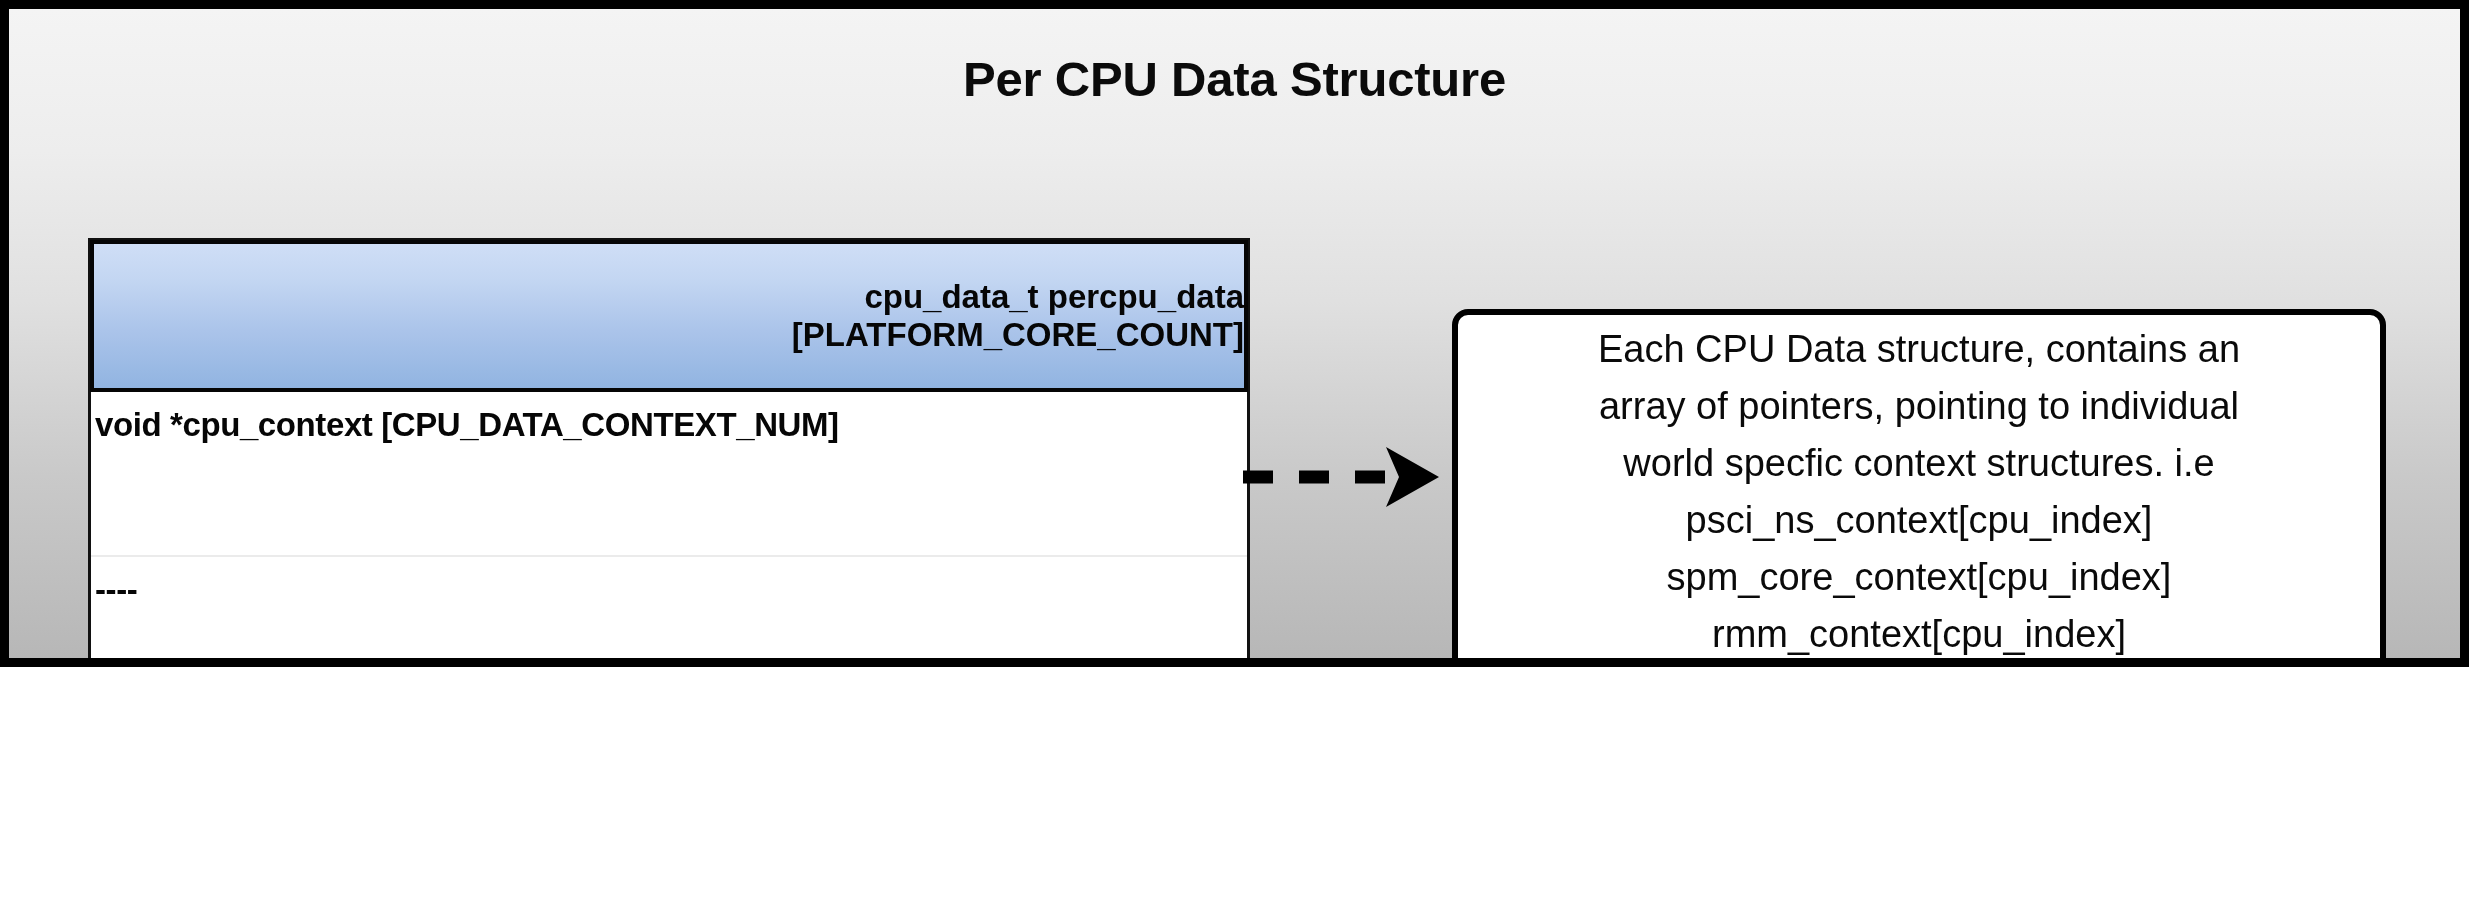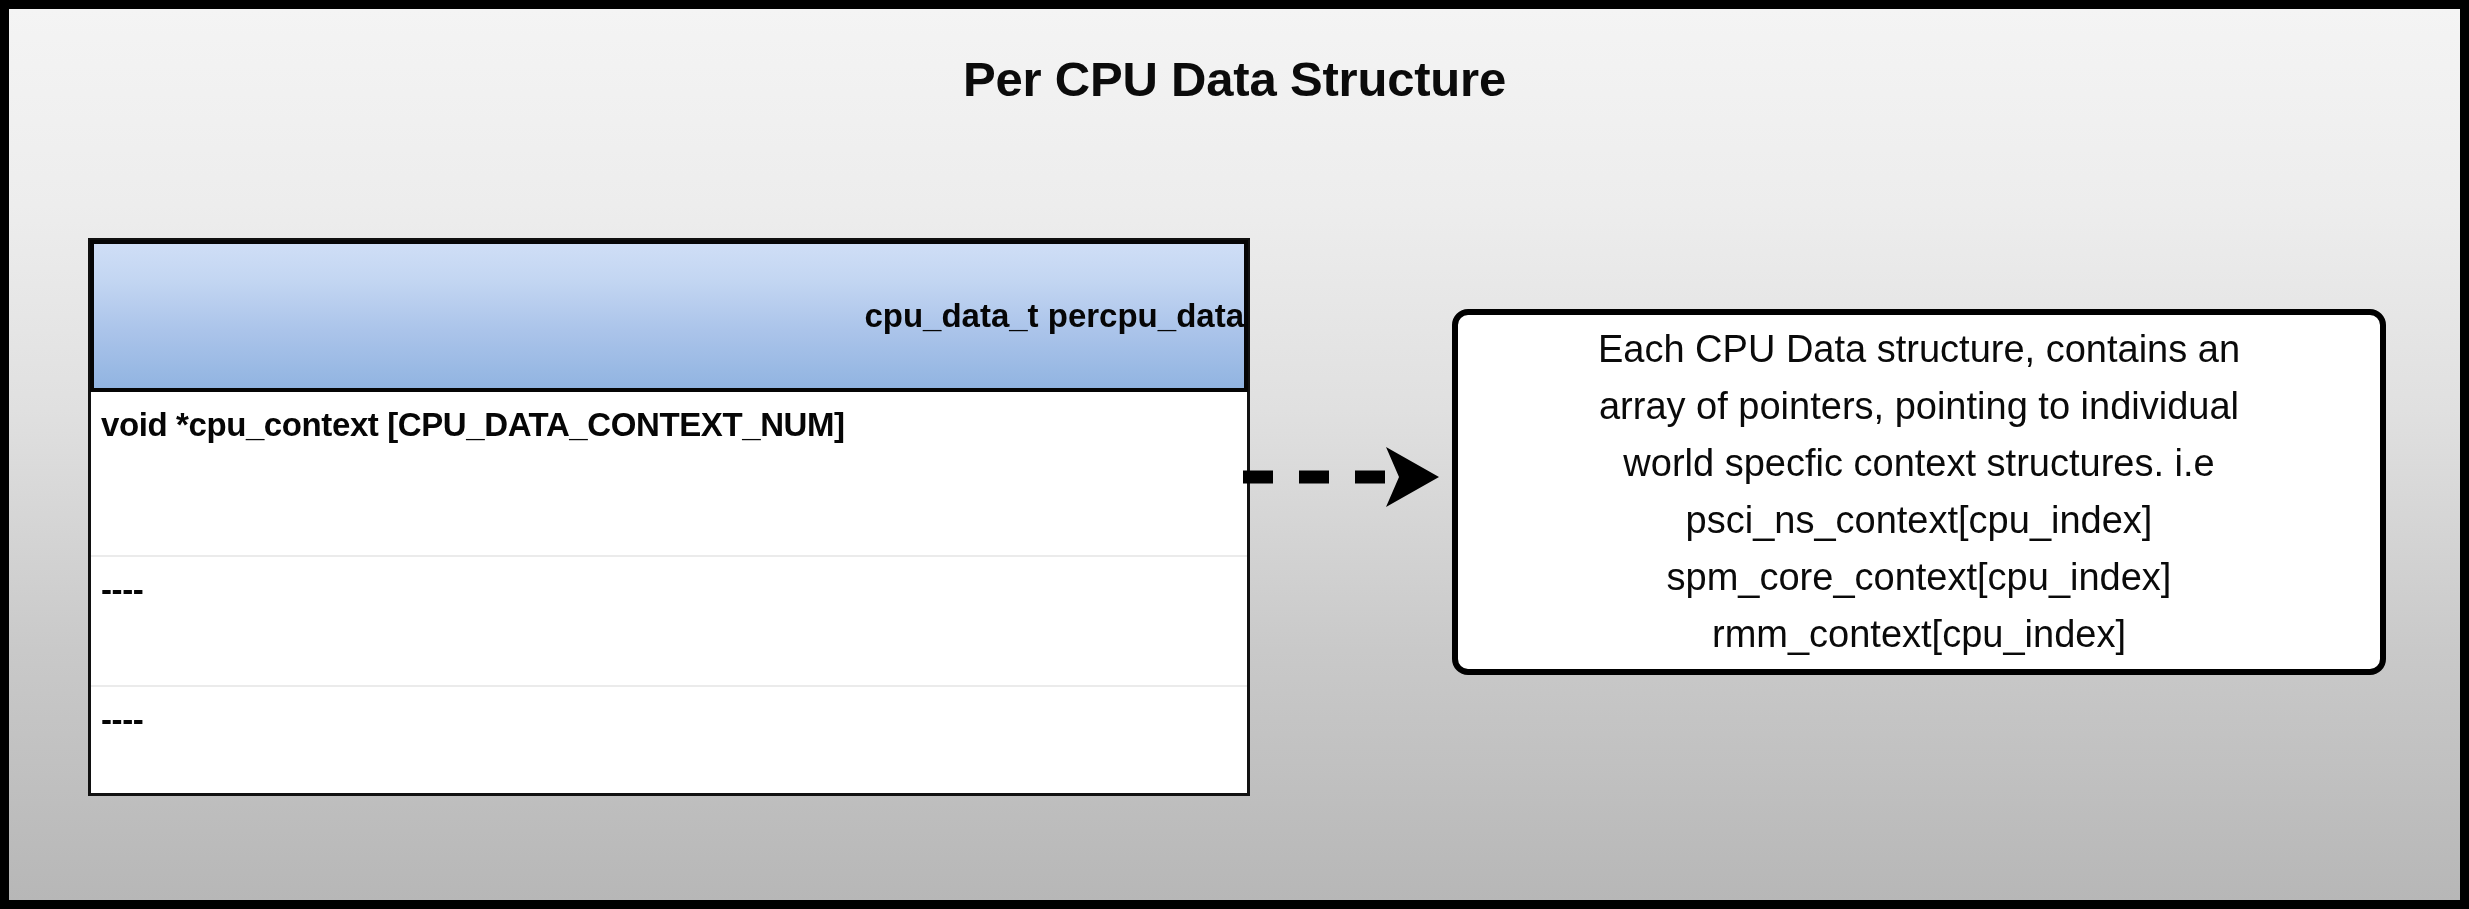--- a/index.html
+++ b/index.html
@@ -7,21 +7,21 @@
     padding: 0;
     background: #ffffff;
   }
   body {
     font-family: "Liberation Sans", sans-serif;
   }
 
   #canvas {
     position: relative;
     width: 2469px;
-    height: 909px;
+    height: 667px;
     box-sizing: border-box;
     border: 9px solid #000000;
     background: linear-gradient(to bottom, #f4f4f4 0%, #ededed 22%, #e0e0e0 45%, #c9c9c9 72%, #b7b7b7 100%);
     overflow: hidden;
   }
 
   
   #diagram-title {
     position: absolute;
     top: 42px;
@@ -61,21 +61,21 @@
   #struct-header .hdr-line {
     font-size: 33px;
     font-weight: bold;
     color: #060606;
     text-align: center;
     white-space: nowrap;
   }
 
   .struct-row {
     box-sizing: border-box;
-    padding: 14px 14px 0 10px;
+    padding: 14px 14px 0 4px;
     background: #ffffff;
     position: relative;
   }
   .struct-row + .struct-row {
     border-top: 2px solid #ebebeb;
   }
   .struct-row .row-text {
     font-size: 33px;
     font-weight: bold;
     color: #060606;
@@ -123,20 +123,21 @@
 <body>
 
 <div id="canvas">
 
   <div id="diagram-title">Per CPU Data Structure</div>
 
   <div id="struct-table">
 
     <div id="struct-header">
       <div class="hdr-line">cpu_data_t percpu_data</div>
+      <div class="hdr-line">[PLATFORM_CORE_COUNT]</div>
     </div>
 
     <div class="struct-row" id="struct-row-0">
       <span class="row-text">void *cpu_context [CPU_DATA_CONTEXT_NUM]</span>
     </div>
 
     <div class="struct-row" id="struct-row-1">
       <span class="row-text">----</span>
     </div>
 

